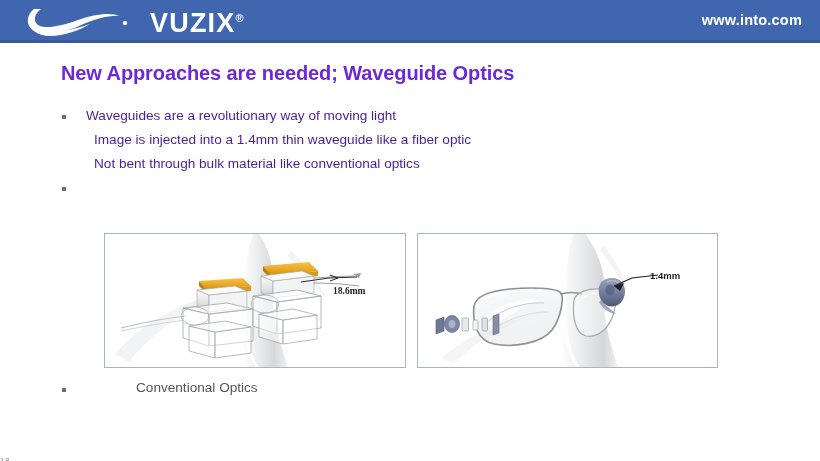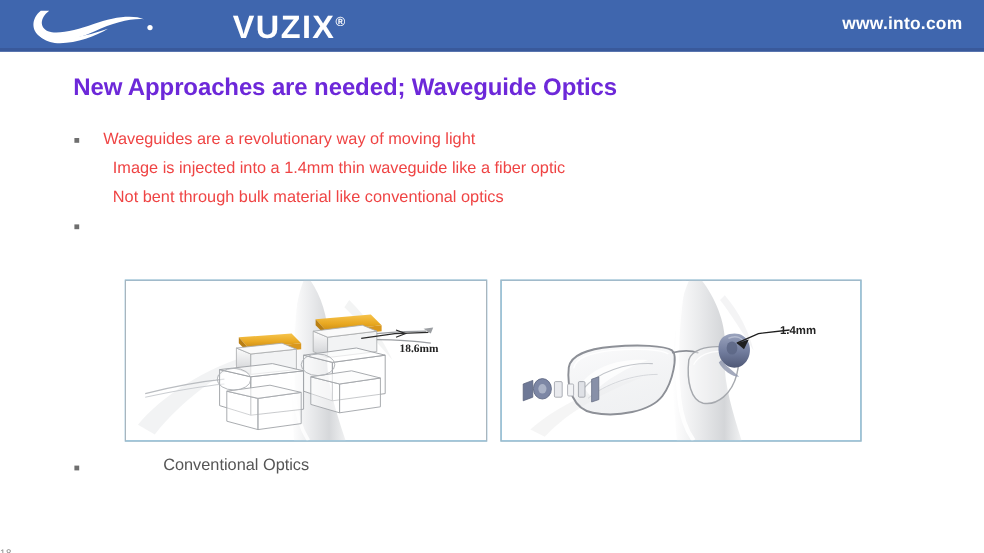--- a/index.html
+++ b/index.html
@@ -31,21 +31,20 @@
     height: 3px;
     background: #39599b;
   }
   .logo-wrap {
     position: absolute;
     left: 24px; top: 4px;
     width: 270px;
     height: 36px;
     display: flex;
     align-items: center;
-    gap: 44px;
   }
   .logo-swoosh {
     width: 120px;
     height: 34px;
     flex: 0 0 auto;
   }
   .logo-word {
     margin-left: 6px;
     font-size: 27px;
     font-weight: bold;
@@ -83,21 +82,21 @@
   
   .body-block {
     position: absolute;
     left: 58px; top: 106px;
     width: 640px;
   }
   .bullet-line {
     position: relative;
     height: 24px;
     font-size: 13.6px;
-    color: #ef4444;
+    color: #4c1d95;
     white-space: nowrap;
     text-decoration: underline;
   }
   .bullet-line .marker {
     position: absolute;
     left: 4px; top: 9px;
     width: 3.5px; height: 3.5px;
     background: #6f6f6f;
   }
   .bullet-line .txt {

